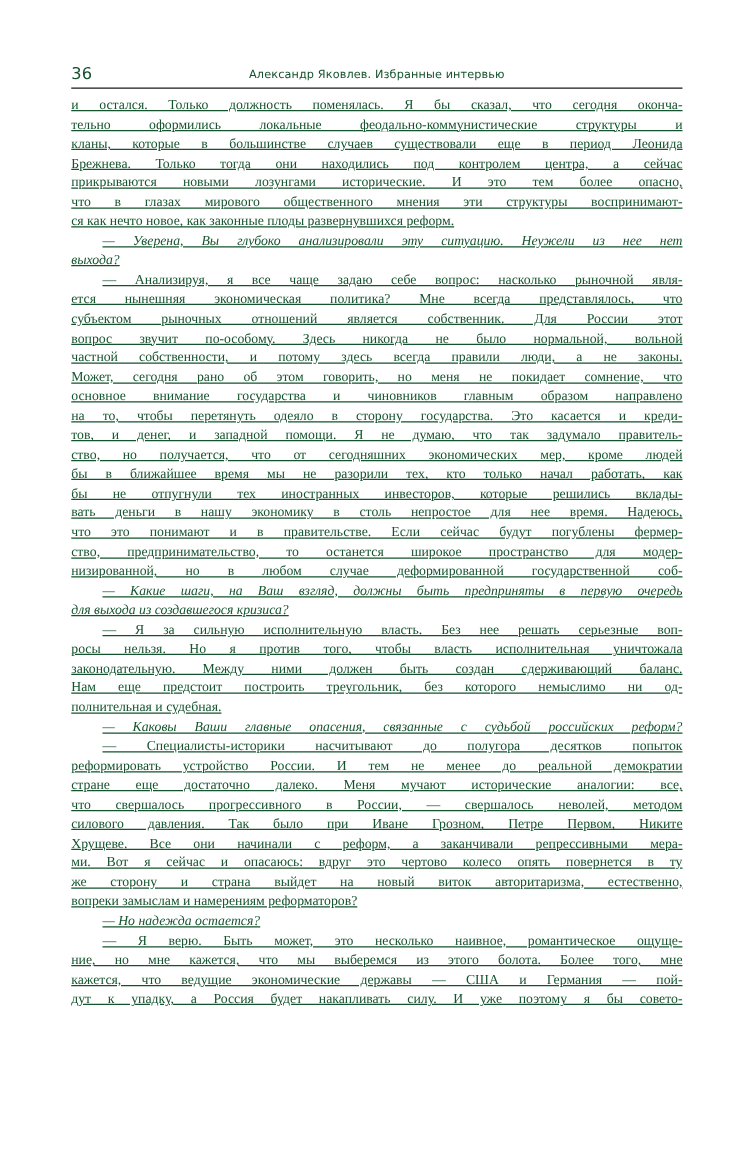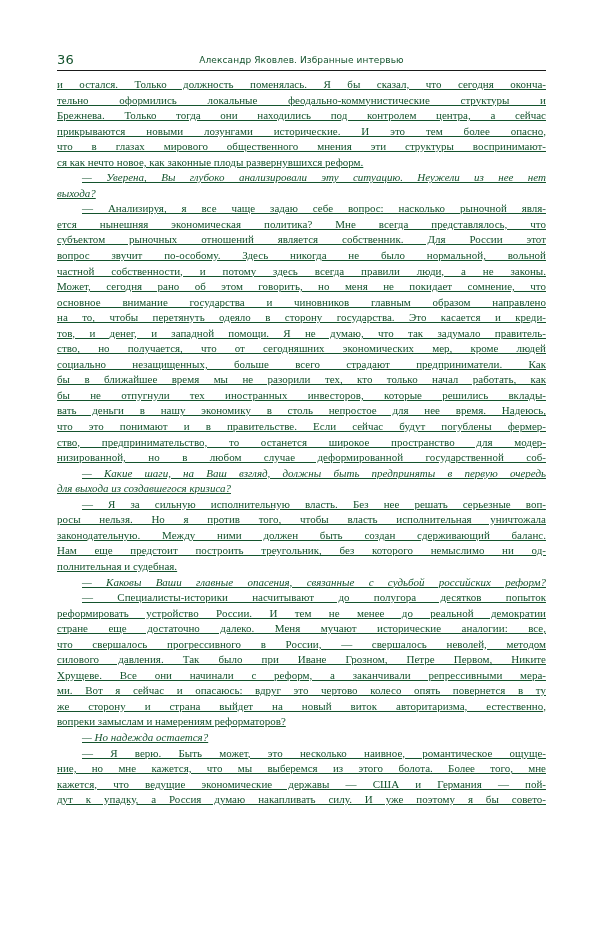--- a/index.html
+++ b/index.html
@@ -41,37 +41,37 @@
 <body>
 
 <div class="page">
   <div class="running-head">
     <span class="page-number">36</span>
     <span class="running-title">Александр Яковлев. Избранные интервью</span>
   </div>
   <div class="body-text" id="body-text">
       <span class="line ">и остался. Только должность поменялась. Я бы сказал, что сегодня оконча-</span>
       <span class="line ">тельно оформились локальные феодально-коммунистические структуры и</span>
+      <span class="line ">кланы, которые в большинстве случаев существовали еще в период Леонида</span>
       <span class="line ">Брежнева. Только тогда они находились под контролем центра, а сейчас</span>
       <span class="line ">прикрываются новыми лозунгами исторические. И это тем более опасно,</span>
       <span class="line ">что в глазах мирового общественного мнения эти структуры воспринимают-</span>
       <span class="line last">ся как нечто новое, как законные плоды развернувшихся реформ.</span>
       <span class="line indent italic">— Уверена, Вы глубоко анализировали эту ситуацию. Неужели из нее нет</span>
       <span class="line italic last">выхода?</span>
       <span class="line indent">— Анализируя, я все чаще задаю себе вопрос: насколько рыночной явля-</span>
       <span class="line ">ется нынешняя экономическая политика? Мне всегда представлялось, что</span>
       <span class="line ">субъектом рыночных отношений является собственник. Для России этот</span>
       <span class="line ">вопрос звучит по-особому. Здесь никогда не было нормальной, вольной</span>
       <span class="line ">частной собственности, и потому здесь всегда правили люди, а не законы.</span>
       <span class="line ">Может, сегодня рано об этом говорить, но меня не покидает сомнение, что</span>
       <span class="line ">основное внимание государства и чиновников главным образом направлено</span>
       <span class="line ">на то, чтобы перетянуть одеяло в сторону государства. Это касается и креди-</span>
       <span class="line ">тов, и денег, и западной помощи. Я не думаю, что так задумало правитель-</span>
       <span class="line ">ство, но получается, что от сегодняшних экономических мер, кроме людей</span>
-      <span class="line ">социально незащищенных, больше всего страдают предприниматели. Как</span>
       <span class="line ">бы в ближайшее время мы не разорили тех, кто только начал работать, как</span>
       <span class="line ">бы не отпугнули тех иностранных инвесторов, которые решились вклады-</span>
       <span class="line ">вать деньги в нашу экономику в столь непростое для нее время. Надеюсь,</span>
       <span class="line ">что это понимают и в правительстве. Если сейчас будут погублены фермер-</span>
       <span class="line ">ство, предпринимательство, то останется широкое пространство для модер-</span>
       <span class="line ">низированной, но в любом случае деформированной государственной соб-</span>
       <span class="line indent italic">— Какие шаги, на Ваш взгляд, должны быть предприняты в первую очередь</span>
       <span class="line italic last">для выхода из создавшегося кризиса?</span>
       <span class="line indent">— Я за сильную исполнительную власть. Без нее решать серьезные воп-</span>
       <span class="line ">росы нельзя. Но я против того, чтобы власть исполнительная уничтожала</span>
@@ -85,15 +85,15 @@
       <span class="line ">что свершалось прогрессивного в России, — свершалось неволей, методом</span>
       <span class="line ">силового давления. Так было при Иване Грозном, Петре Первом, Никите</span>
       <span class="line ">Хрущеве. Все они начинали с реформ, а заканчивали репрессивными мера-</span>
       <span class="line ">ми. Вот я сейчас и опасаюсь: вдруг это чертово колесо опять повернется в ту</span>
       <span class="line ">же сторону и страна выйдет на новый виток авторитаризма, естественно,</span>
       <span class="line last">вопреки замыслам и намерениям реформаторов?</span>
       <span class="line indent italic last">— Но надежда остается?</span>
       <span class="line indent">— Я верю. Быть может, это несколько наивное, романтическое ощуще-</span>
       <span class="line ">ние, но мне кажется, что мы выберемся из этого болота. Более того, мне</span>
       <span class="line ">кажется, что ведущие экономические державы — США и Германия — пой-</span>
-      <span class="line ">дут к упадку, а Россия думаю накапливать силу. И уже поэтому я бы совето-</span>
+      <span class="line ">дут к упадку, а Россия будет накапливать силу. И уже поэтому я бы совето-</span>
     </div>
 </div>
 
 </body></html>

